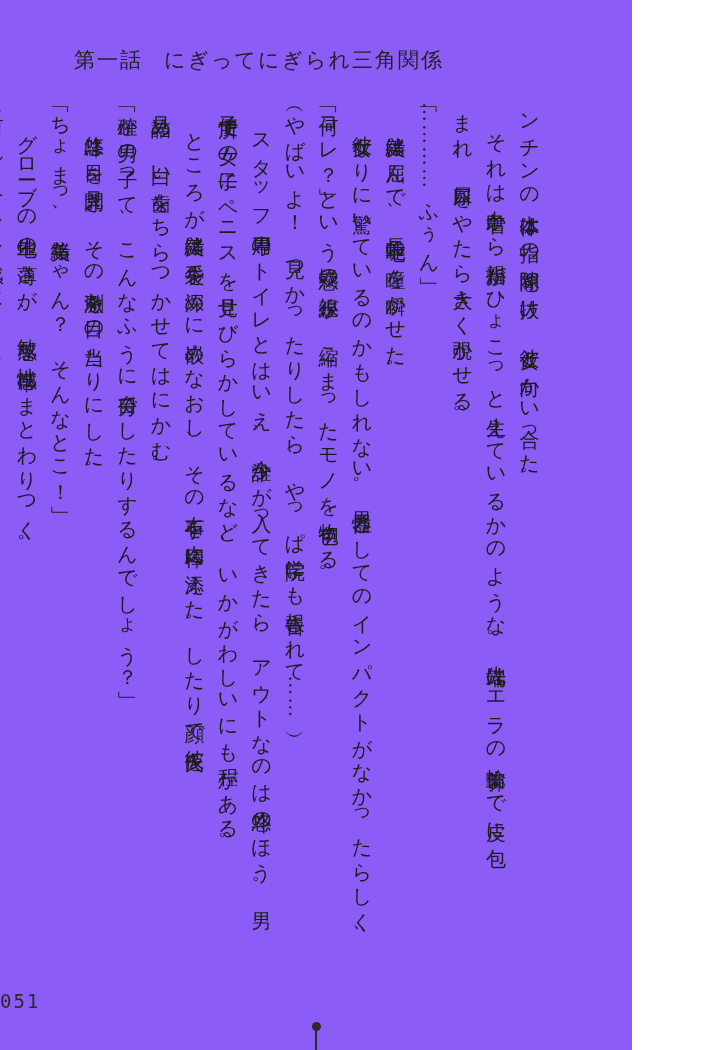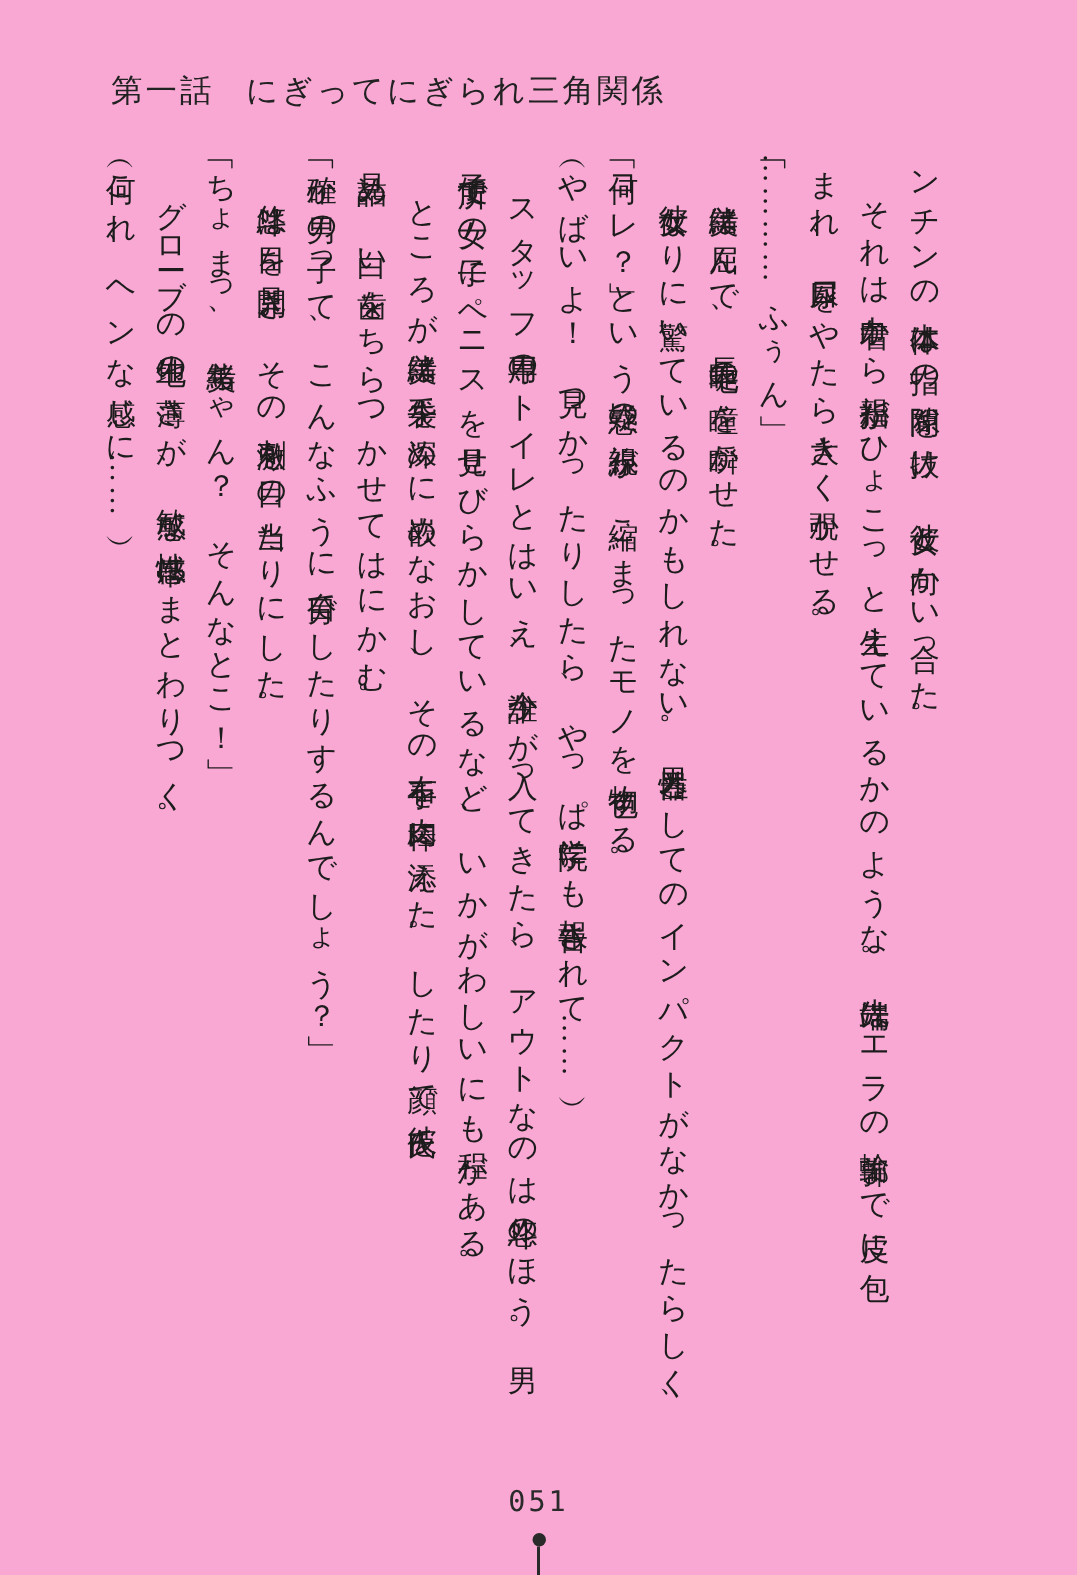--- a/index.html
+++ b/index.html
@@ -2,23 +2,23 @@
 <html lang="ja"><head>
 <meta charset="utf-8">
 <style>
   html, body {
     margin: 0;
     padding: 0;
     background: #ffffff;
   }
   .page {
     position: relative;
-    width: 718px;
+    width: 632px;
     height: 1050px;
-    background: #f9a8d4;
+    background: #8b5cf6;
     overflow: hidden;
     font-family: "Liberation Serif", serif;
     color: #1c1c1c;
   }
   .running-head {
     position: absolute;
     top: 46px;
     left: 74px;
     font-size: 21px;
     letter-spacing: 2px;
@@ -45,21 +45,21 @@
     padding: 0;
   }
   .body-text p.line.indent {
     text-indent: 1em;
   }
   .folio {
     position: absolute;
     left: 0;
     right: 0;
     top: 990px;
-    text-align: center;
+    text-align: left;
   }
   .page-number {
     font-family: "DejaVu Sans Mono", monospace;
     font-size: 19px;
     letter-spacing: 2px;
     color: #2a2a2a;
   }
   .folio-ornament {
     position: absolute;
     left: 50%;

